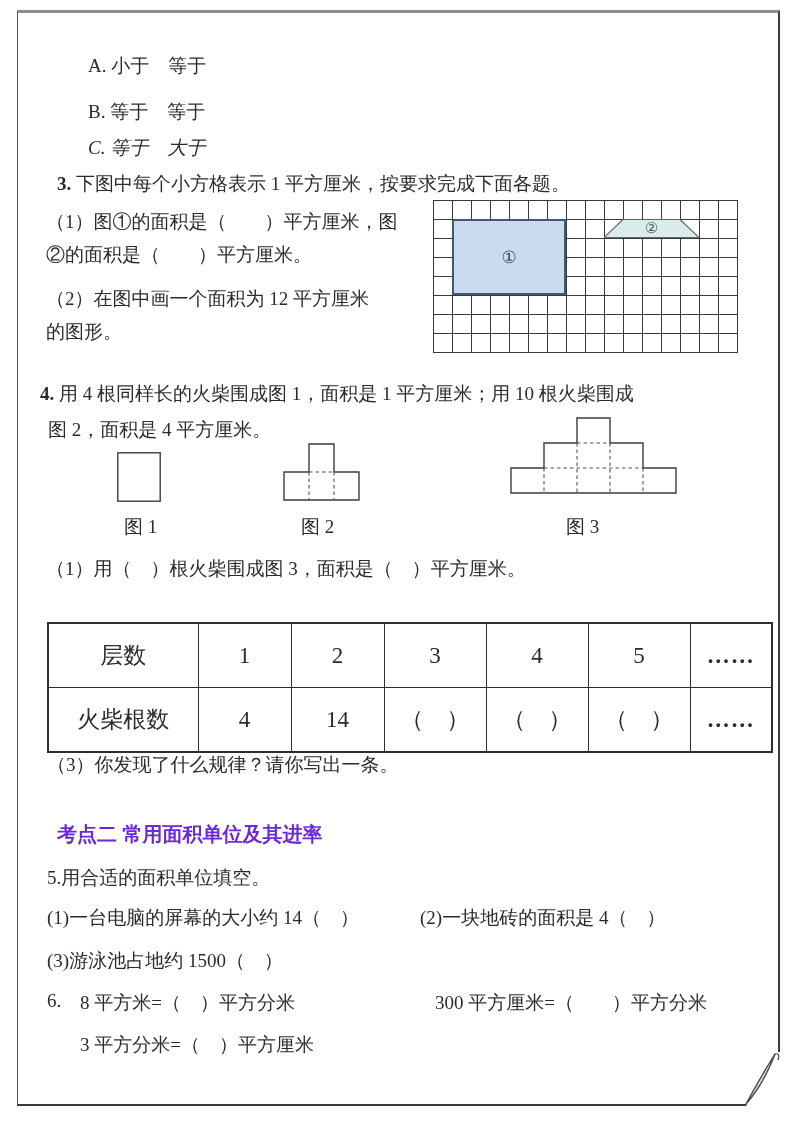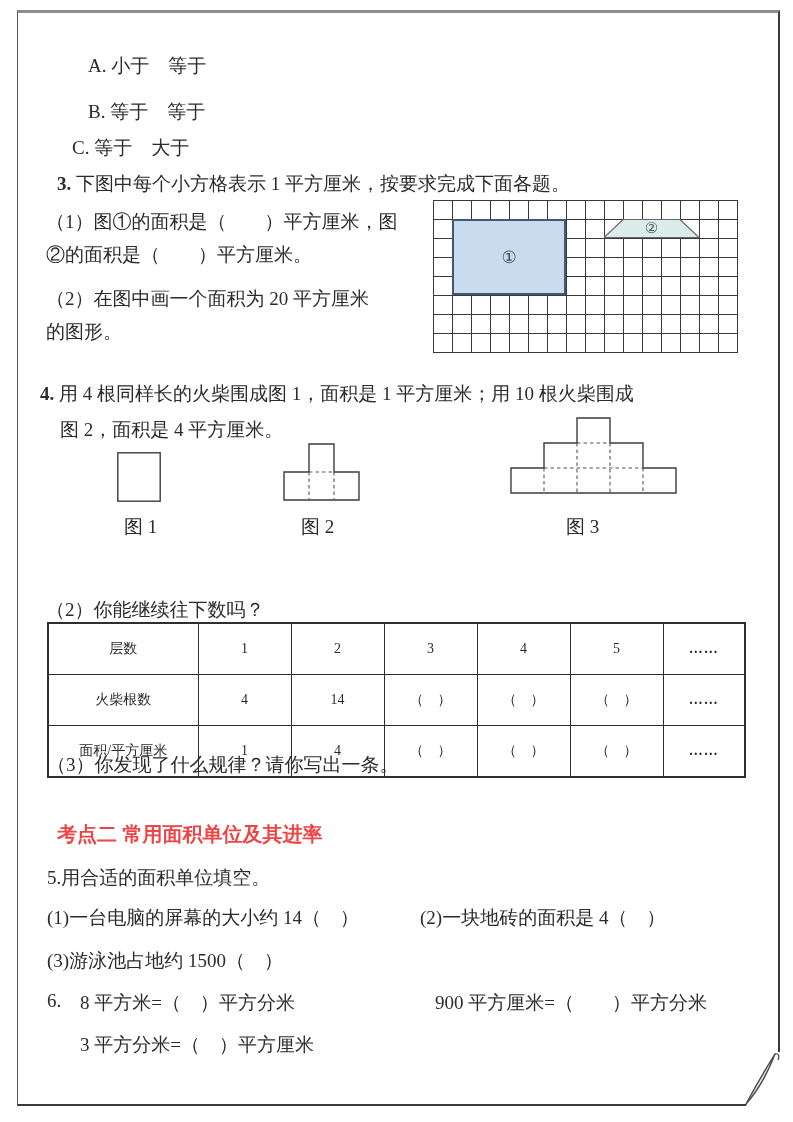--- a/index.html
+++ b/index.html
@@ -21,60 +21,60 @@
              background-size:19px 19px; }
   .rect1 { position:absolute; left:19px; top:19px; width:114px; height:76px;
            background:#cadbf0; border:2px solid #3f5a75; display:flex; align-items:center; justify-content:center;
            font-size:17px; color:#3f4a5a; }
   .trapwrap { position:absolute; left:171px; top:19px; width:95px; height:19px; }
   .traplabel { position:absolute; left:171px; top:18px; width:95px; height:20px; display:flex;
                align-items:center; justify-content:center; font-size:15px; color:#4a5a5a; }
   
   .figlabel { font-size:19px; }
   table.counttab { position:absolute; left:47px; top:622px; border-collapse:collapse; table-layout:fixed; }
-  table.counttab td { border:1px solid #2e2e2e; height:39px; text-align:center; font-size:14px; padding:16px; }
+  table.counttab td { border:1px solid #2e2e2e; height:39px; text-align:center; font-size:23px; padding:16px; }
   table.counttab { border:2px solid #2e2e2e; }
   td.dots { font-weight:700; letter-spacing:1px; }
-  .heading { font-family:"Liberation Sans","DejaVu Sans",sans-serif; font-weight:700; font-size:20px; color:#ef4444; }
+  .heading { font-family:"Liberation Sans","DejaVu Sans",sans-serif; font-weight:700; font-size:20px; color:#6d28d9; }
   svg { display:block; }
 </style>
 </head>
 <body>
 
 <div id="page">
   <div class="frame"></div>
 
   <div class="abs" style="left:88px; top:53px;">A. 小于　等于</div>
   <div class="abs" style="left:88px; top:99px;">B. 等于　等于</div>
-  <div class="abs" style="left:72px; top:135px;">C. 等于　大于</div>
+  <div class="abs" style="left:88px; top:135px;font-style:italic;">C. 等于　大于</div>
 
   <div class="abs" style="left:57px; top:171px;"><span class="bnum">3.</span> <span>下图中每个小方格表示 1 平方厘米，按要求完成下面各题。</span></div>
 
   <div class="wrapblock lh33" style="left:46px; top:205px; width:400px;">
     <div>（1）图①的面积是（　　）平方厘米，图</div>
     <div>②的面积是（　　）平方厘米。</div>
   </div>
   <div class="wrapblock lh33" style="left:46px; top:282px; width:400px;">
-    <div>（2）在图中画一个面积为 20 平方厘米</div>
+    <div>（2）在图中画一个面积为 12 平方厘米</div>
     <div>的图形。</div>
   </div>
 
   <div class="gridfig">
     <div class="rect1">
         <span>①</span>
       </div>
     <svg class="trapwrap" width="95" height="19" viewBox="0 0 95 19">
       <polygon points="0,18.5 19,0.5 76,0.5 95,18.5" fill="#dcebec" stroke="#666666" stroke-width="1.2"></polygon>
     </svg>
     <div class="traplabel">②</div>
   </div>
 
   <div class="wrapblock" style="left:40px; top:376px; width:736px; line-height:36px;">
     <div><span class="bnum">4.</span> <span>用 4 根同样长的火柴围成图 1，面积是 1 平方厘米；用 10 根火柴围成</span></div>
-    <div style="margin-left:20px;">图 2，面积是 4 平方厘米。</div>
+    <div style="margin-left:8px;">图 2，面积是 4 平方厘米。</div>
   </div>
 
   <svg class="abs" style="left:117px; top:452px;" width="44" height="50" viewBox="0 0 44 50">
     <rect x="0.8" y="0.8" width="42.4" height="48.4" fill="none" stroke="#3c3c3c" stroke-width="1.4"></rect>
   </svg>
 
   <svg class="abs" style="left:283px; top:443px;" width="77" height="58" viewBox="0 0 77 58">
     <path d="M 26,1 H 51 V 29 H 76 V 57 H 1 V 29 H 26 Z" fill="none" stroke="#3c3c3c" stroke-width="1.4"></path>
     <g stroke="#555" stroke-width="1.1" stroke-dasharray="3.5,3">
       <line x1="26" y1="29" x2="51" y2="29"></line>
@@ -92,21 +92,21 @@
       <line x1="100" y1="26" x2="100" y2="76"></line>
       <line x1="34" y1="51" x2="34" y2="76"></line>
       <line x1="133" y1="51" x2="133" y2="76"></line>
     </g>
   </svg>
 
   <div class="abs figlabel" style="left:124px; top:514px;">图 1</div>
   <div class="abs figlabel" style="left:301px; top:514px;">图 2</div>
   <div class="abs figlabel" style="left:566px; top:514px;">图 3</div>
 
-  <div class="abs" style="left:46px; top:597px;">（2）你能继续往下数吗？</div>
+  <div class="abs" style="left:46px; top:556px;">（1）用（　）根火柴围成图 3，面积是（　）平方厘米。</div>
 
   <table class="counttab">
     <colgroup>
       <col style="width:150px">
         <col style="width:93px">
         <col style="width:93px">
         <col style="width:93px">
       <col style="width:93px">
         <col style="width:93px">
         <col style="width:82px">
@@ -123,44 +123,35 @@
     </tr>
     <tr>
       <td>火柴根数</td>
       <td>4</td>
       <td>14</td>
       <td>（　）</td>
       <td>（　）</td>
       <td>（　）</td>
       <td class="dots">……</td>
     </tr>
-    <tr>
-      <td>面积/平方厘米</td>
-      <td>1</td>
-      <td>4</td>
-      <td>（　）</td>
-      <td>（　）</td>
-      <td>（　）</td>
-      <td class="dots">……</td>
-    </tr>
   </tbody>
     </table>
 
   <div class="abs" style="left:47px; top:752px;text-align:center;">（3）你发现了什么规律？请你写出一条。</div>
 
   <div class="abs heading" style="left:57px; top:821px;">考点二  常用面积单位及其进率</div>
 
   <div class="abs" style="left:47px; top:865px;"><span>5.</span><span>用合适的面积单位填空。</span></div>
   <div class="abs" style="left:47px;  top:905px;">(1)一台电脑的屏幕的大小约 14（　）</div>
   <div class="abs" style="left:420px; top:905px;">(2)一块地砖的面积是 4（　）</div>
   <div class="abs" style="left:47px;  top:948px;">(3)游泳池占地约 1500（　）</div>
 
   <div class="abs" style="left:47px;  top:990px;">6.</div>
   <div class="abs" style="left:80px;  top:990px;">8 平方米=（　）平方分米</div>
-  <div class="abs" style="left:435px; top:990px;">900 平方厘米=（　　）平方分米</div>
+  <div class="abs" style="left:435px; top:990px;">300 平方厘米=（　　）平方分米</div>
   <div class="abs" style="left:80px;  top:1032px;">3 平方分米=（　）平方厘米</div>
 
   <svg class="abs" style="left:712px; top:1038px;" width="70" height="70" viewBox="0 0 70 70">
     <polygon points="33,70 70,70 70,14 61,14" fill="#ffffff" stroke="none"></polygon>
     <path d="M 34,66 Q 48,40 63,16 Q 51,47 34,66 Z" fill="#e7e7e7" stroke="#4a4a4a" stroke-width="1.4" stroke-linejoin="round"></path>
     <path d="M 62,17 C 66,14 68,17 66,22" fill="none" stroke="#4a4a4a" stroke-width="1.2"></path>
   </svg>
 </div>
 
 </body></html>

